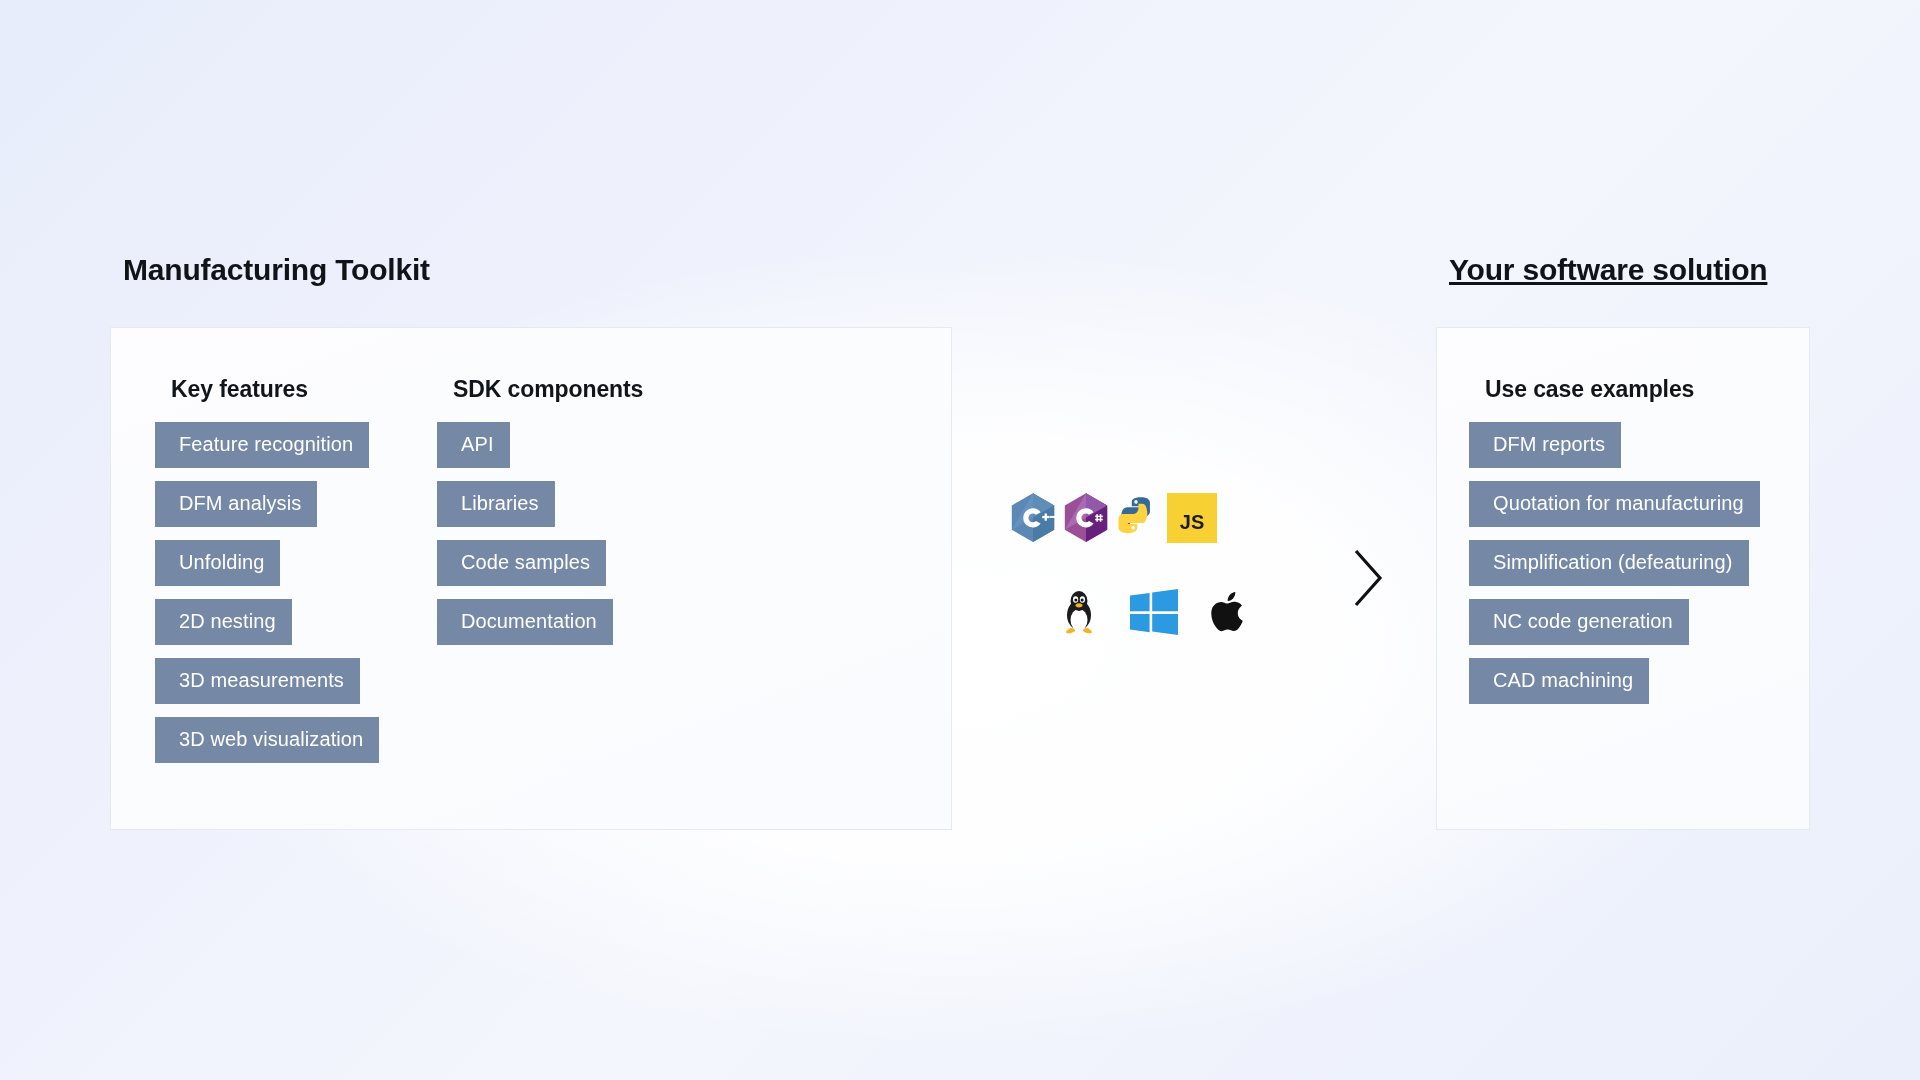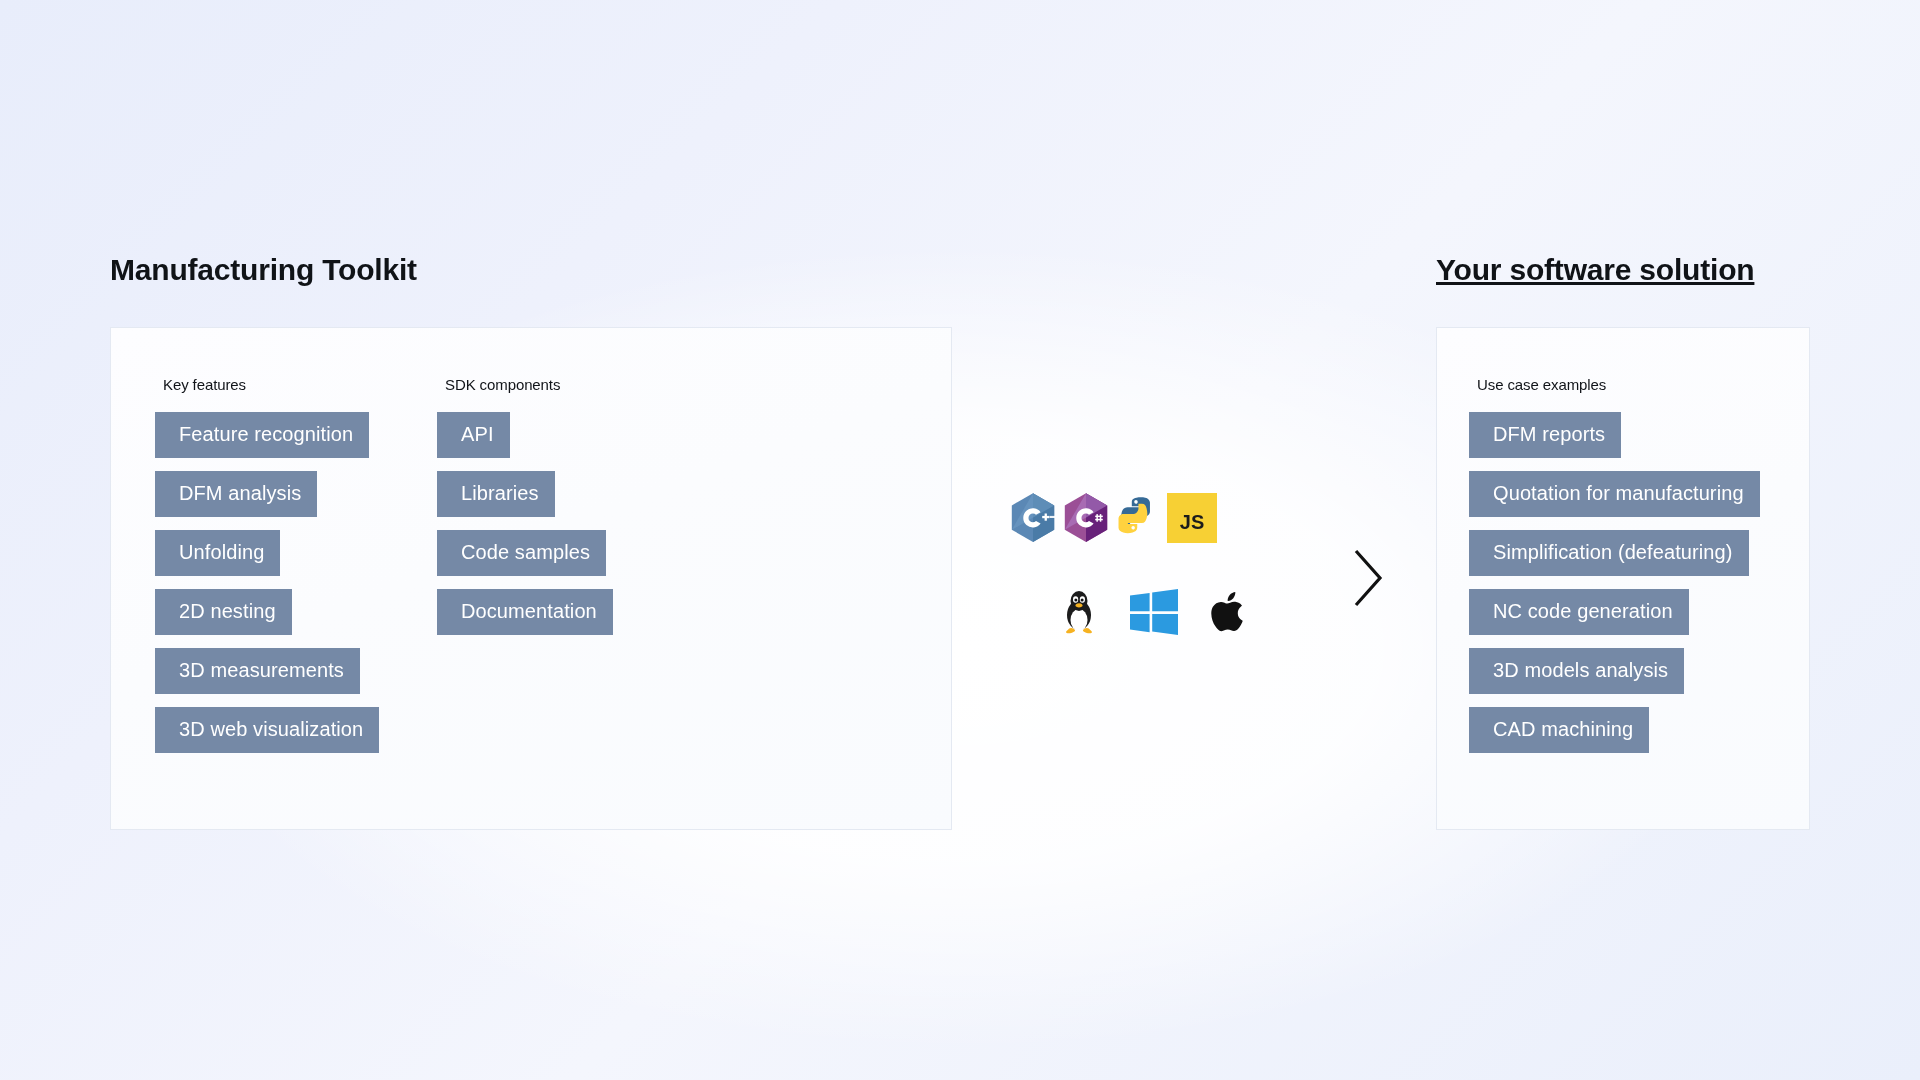--- a/index.html
+++ b/index.html
@@ -25,20 +25,21 @@
   }
 
   
   .section-title {
     position: absolute;
     font-size: 30px;
     font-weight: 700;
     letter-spacing: -0.2px;
     color: #101317;
     white-space: nowrap;
+    margin-left: 13px;
   }
   #toolkit-title { left: 110px; top: 253px; }
   #solution-title { left: 1436px; top: 253px; text-decoration: underline; }
 
   
   .panel {
     position: absolute;
     background: linear-gradient(160deg, #fdfdff 0%, #fbfcfe 45%, #f9fbfe 100%);
     border: 1px solid #e4e9f2;
     box-sizing: border-box;
@@ -72,24 +73,24 @@
     flex-direction: column;
     align-items: flex-start;
   }
 
   .col-key      { padding-left: 44px; width: 282px; }
   .col-proc     { width: 244px; }
   .col-sdk      { width: 260px; }
   .col-usecase  { padding-left: 32px; justify-content: center; }
 
   .column-title {
-    font-size: 15px;
-    font-weight: 400;
+    font-size: 23px;
+    font-weight: 700;
     color: #111419;
-    margin: 0 0 19px 8px;
+    margin: 0 0 19px 16px;
     letter-spacing: -0.1px;
     white-space: nowrap;
   }
 
   .tag-list {
     display: flex;
     flex-direction: column;
     align-items: flex-start;
     gap: 13px;
   }
@@ -255,20 +256,19 @@
 
   <div class="panel" id="solution-panel">
     <div class="panel-inner">
       <div class="column col-usecase">
         <div class="column-title">Use case examples</div>
         <div class="tag-list">
           <div class="tag">DFM reports</div>
           <div class="tag">Quotation for manufacturing</div>
           <div class="tag">Simplification (defeaturing)</div>
           <div class="tag">NC code generation</div>
-          <div class="tag">3D models analysis</div>
           <div class="tag">CAD machining</div>
         </div>
       </div>
     </div>
   </div>
 
 </div>
 
 </body></html>

